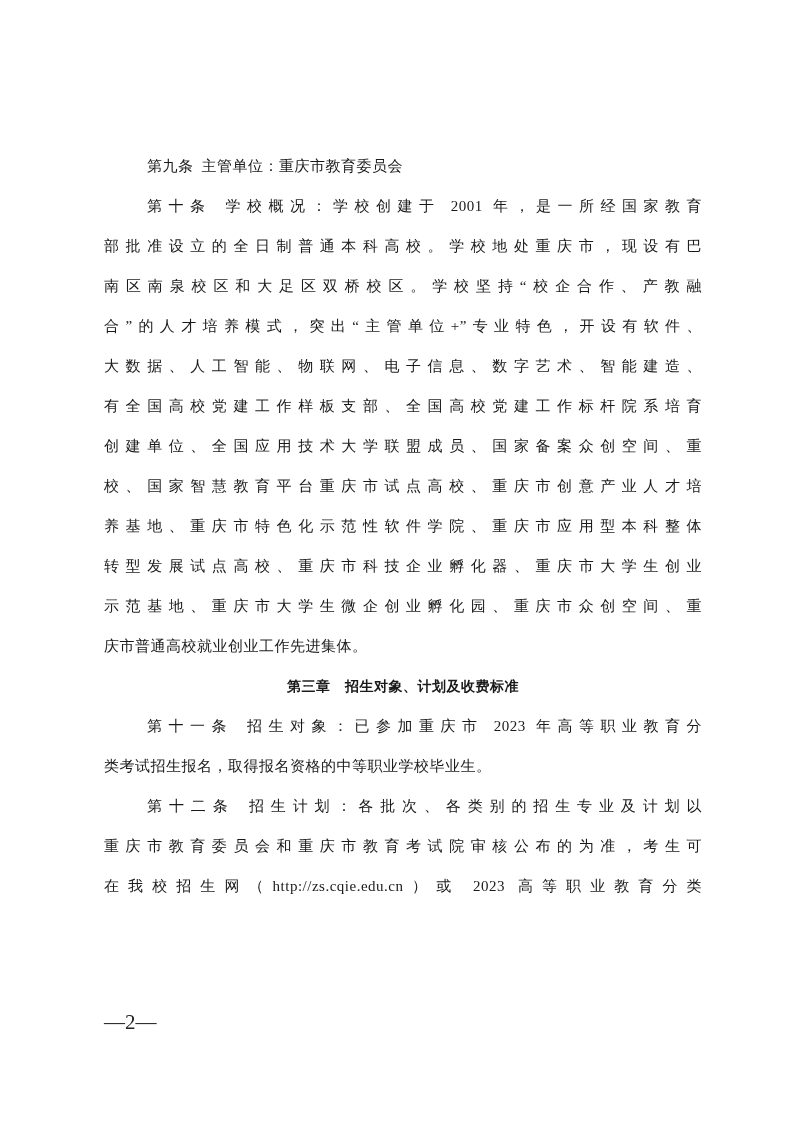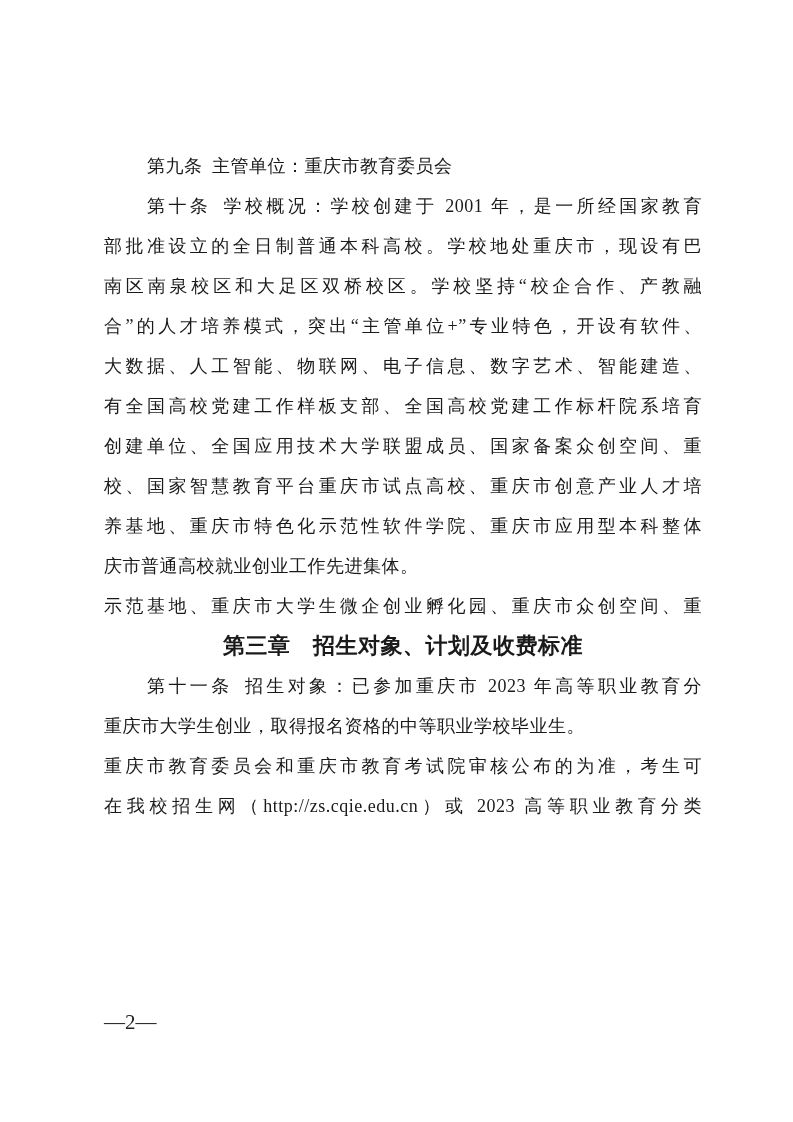--- a/index.html
+++ b/index.html
@@ -19,38 +19,38 @@
   }
   .text-block {
     position: absolute;
     left: 104px;
     top: 146px;
     width: 598px;
   }
   .line {
     height: 40px;
     line-height: 40px;
-    font-size: 18px;
+    font-size: 15px;
     letter-spacing: 0.5px;
     text-align: left;
     white-space: nowrap;
   }
   .line.justify {
     white-space: normal;
     text-align: justify;
     text-align-last: justify;
     text-justify: inter-character;
   }
   .line.indent {
     padding-left: 43px;
   }
   .line.heading {
     font-family: "Liberation Sans", "DejaVu Sans", sans-serif;
     font-weight: 700;
-    font-size: 22px;
+    font-size: 14px;
     text-align: center;
     text-align-last: center;
     padding-left: 0;
     white-space: nowrap;
   }
   .page-footer {
     position: absolute;
     left: 104px;
     top: 1007px;
     height: 30px;
@@ -68,22 +68,24 @@
       <div class="line indent">第九条 主管单位：重庆市教育委员会</div>
       <div class="line indent justify">第十条 学校概况：学校创建于 2001 年，是一所经国家教育</div>
       <div class="line justify">部批准设立的全日制普通本科高校。学校地处重庆市，现设有巴</div>
       <div class="line justify">南区南泉校区和大足区双桥校区。学校坚持“校企合作、产教融</div>
       <div class="line justify">合”的人才培养模式，突出“主管单位+”专业特色，开设有软件、</div>
       <div class="line justify">大数据、人工智能、物联网、电子信息、数字艺术、智能建造、</div>
       <div class="line justify">有全国高校党建工作样板支部、全国高校党建工作标杆院系培育</div>
       <div class="line justify">创建单位、全国应用技术大学联盟成员、国家备案众创空间、重</div>
       <div class="line justify">校、国家智慧教育平台重庆市试点高校、重庆市创意产业人才培</div>
       <div class="line justify">养基地、重庆市特色化示范性软件学院、重庆市应用型本科整体</div>
+      <div class="line justify">转型发展试点高校、重庆市科技企业孵化器、重庆市大学生创业</div>
+      <div class="line justify">示范基地、重庆市大学生微企创业孵化园、重庆市众创空间、重</div>
       <div class="line">庆市普通高校就业创业工作先进集体。</div>
-      <div class="line justify">示范基地、重庆市大学生微企创业孵化园、重庆市众创空间、重</div>
       <div class="line heading">第三章　招生对象、计划及收费标准</div>
       <div class="line indent justify">第十一条 招生对象：已参加重庆市 2023 年高等职业教育分</div>
-      <div class="line">重庆市大学生创业，取得报名资格的中等职业学校毕业生。</div>
+      <div class="line">类考试招生报名，取得报名资格的中等职业学校毕业生。</div>
+      <div class="line indent justify">第十二条 招生计划：各批次、各类别的招生专业及计划以</div>
       <div class="line justify">重庆市教育委员会和重庆市教育考试院审核公布的为准，考生可</div>
       <div class="line justify">在我校招生网（http://zs.cqie.edu.cn）或 2023 高等职业教育分类</div>
     </div>
   <div class="page-footer">—2—</div>
 </div>
 
 </body></html>

